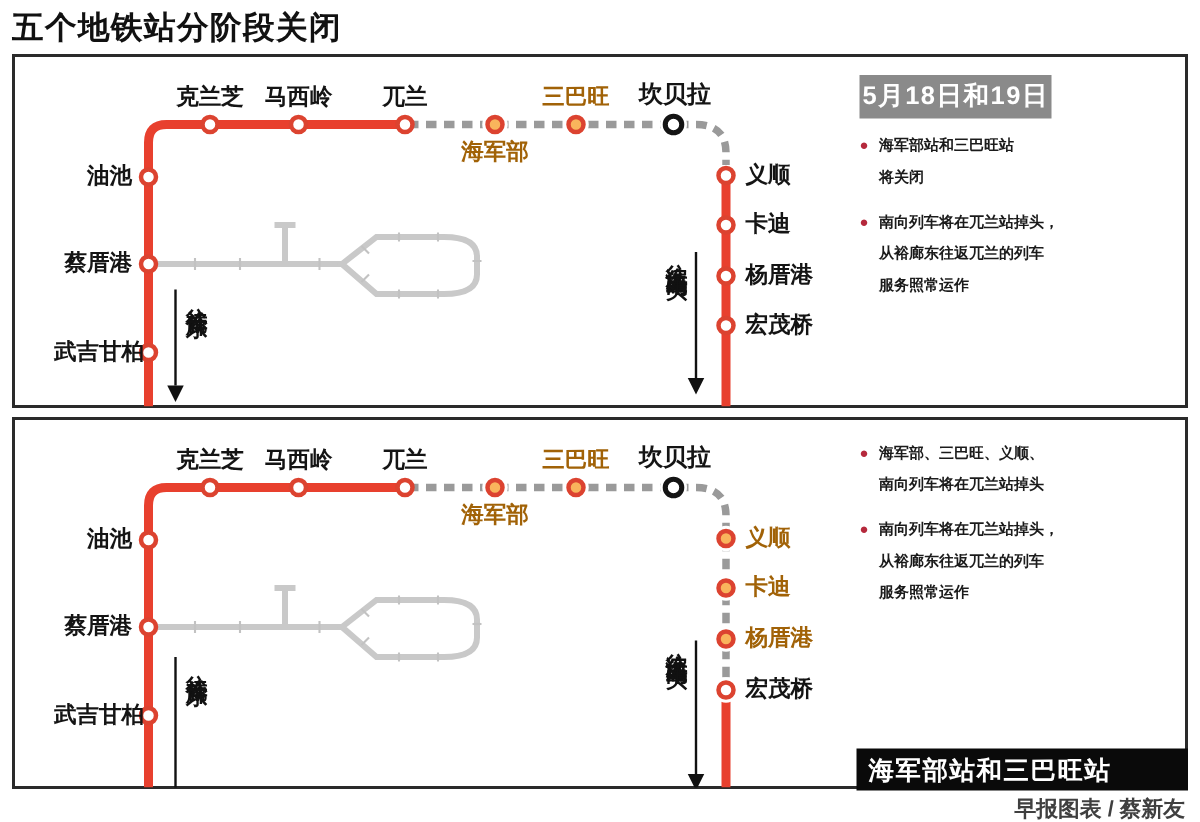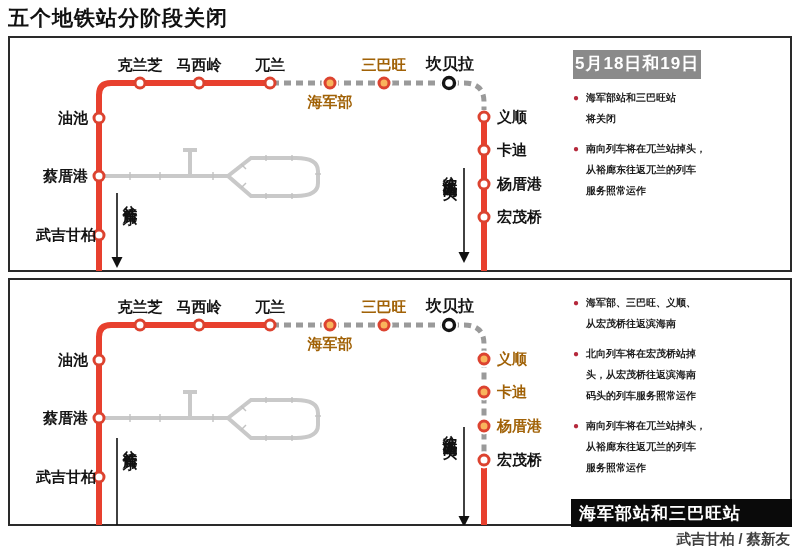--- a/index.html
+++ b/index.html
@@ -215,30 +215,27 @@
       <div class="st-label left-col" style="top:71px">油池</div>
       <div class="st-label left-col" style="top:129px">蔡厝港</div>
       <div class="st-label left-col" style="top:188px">武吉甘柏</div>
       <div class="vtext" style="left:112px;top:158px">往裕廊东</div>
       <div class="vtext" style="left:432px;top:143px">往滨海南码头</div>
     </div>
 
     <div class="textcol">
       <ul class="bullets">
         <li>海军部、三巴旺、义顺、
-从宏茂桥往返滨海南</li>
-        <li>北向列车将在宏茂桥站掉
-头，从宏茂桥往返滨海南
-码头的列车服务照常运作</li>
+南向列车将在兀兰站掉头</li>
         <li>南向列车将在兀兰站掉头，
 从裕廊东往返兀兰的列车
 服务照常运作</li>
       </ul>
     </div>
   </div>
 
   <div class="recovery-bar">
     <span class="recovery-text">海军部站和三巴旺站</span>
   </div>
 
-  <div class="credit">武吉甘柏 / 蔡新友</div>
+  <div class="credit">早报图表 / 蔡新友</div>
 
 </div>
 
 </body></html>

